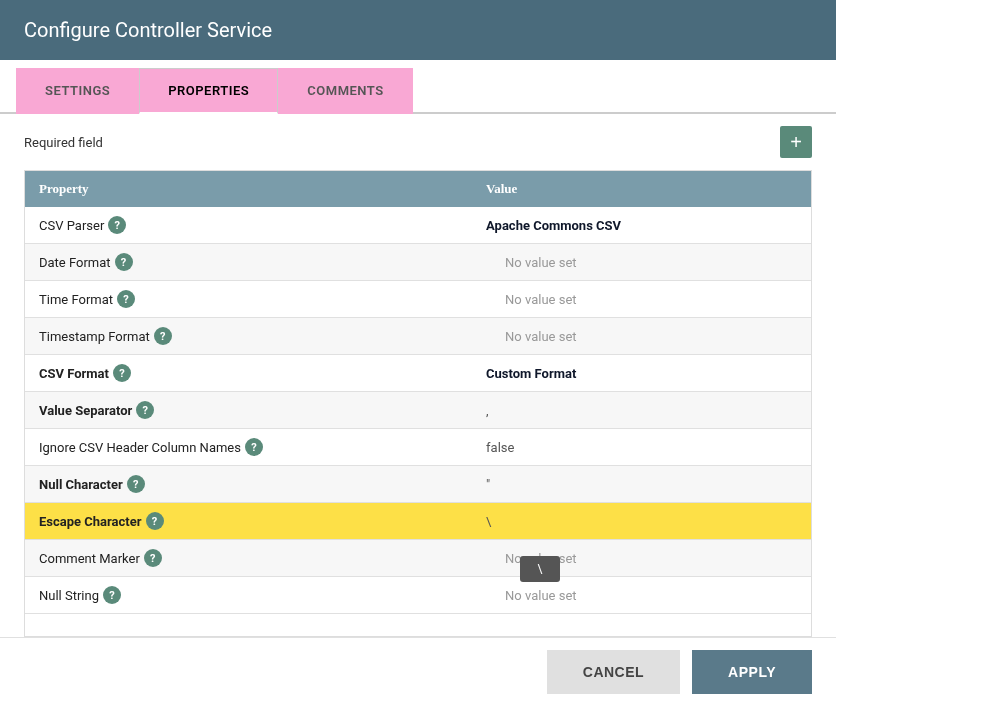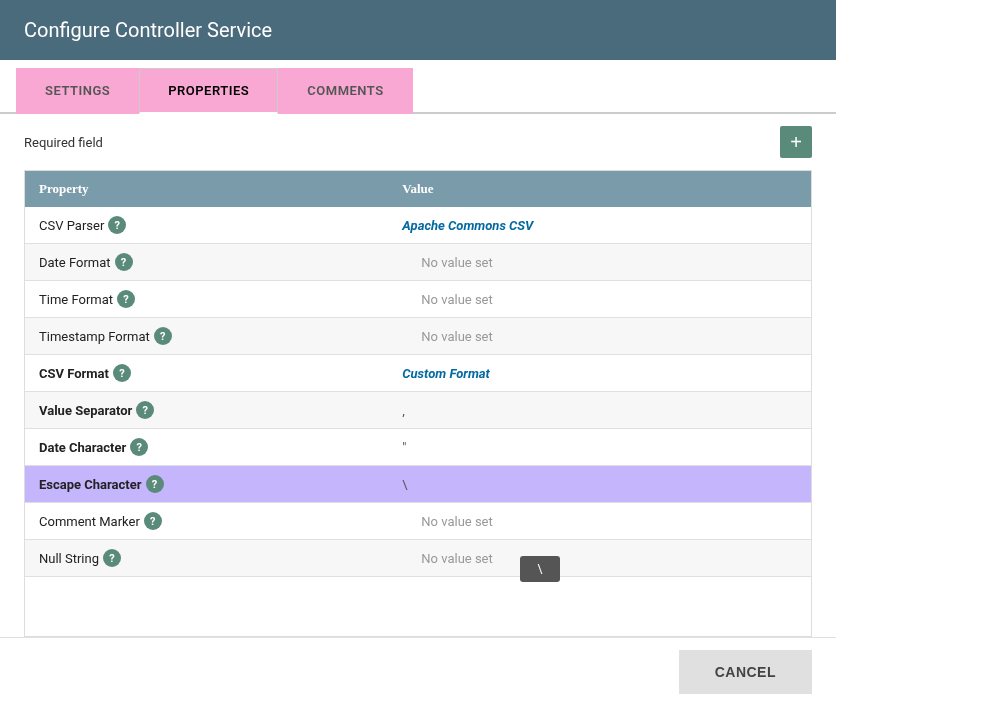--- a/index.html
+++ b/index.html
@@ -118,21 +118,21 @@
 
     tbody tr {
       border-bottom: 1px solid #e0e0e0;
     }
 
     tbody tr:nth-child(even) {
       background: #f7f7f7;
     }
 
     tbody tr.highlighted {
-      background: #c4b5fd;
+      background: #fde047;
     }
 
     tbody td {
       padding: 9px 14px;
       font-size: 13px;
       color: #333;
     }
 
     .property-name {
       font-weight: 400;
@@ -158,22 +158,21 @@
       margin-left: 4px;
       vertical-align: middle;
     }
 
     .value-text {
       color: #555;
     }
 
     .value-text.bold {
       font-weight: 700;
-      color: #0369a1;
-      font-style: italic;
+      color: #0f172a;
     }
 
     .value-text.muted {
       color: #999;
       font-style: normal;
       padding-left: 19px;
     }
 
     .prop-cell {
       display: flex;
@@ -320,21 +319,31 @@
                   <span class="property-name bold">Value Separator</span>
                   <span class="help-icon">?</span>
                 </div>
               </td>
               <td><span class="value-text">,</span></td>
               <td></td>
             </tr>
             <tr>
               <td>
                 <div class="prop-cell">
-                  <span class="property-name bold">Date Character</span>
+                  <span class="property-name">Ignore CSV Header Column Names</span>
+                  <span class="help-icon">?</span>
+                </div>
+              </td>
+              <td><span class="value-text">false</span></td>
+              <td></td>
+            </tr>
+            <tr>
+              <td>
+                <div class="prop-cell">
+                  <span class="property-name bold">Null Character</span>
                   <span class="help-icon">?</span>
                 </div>
               </td>
               <td><span class="value-text">"</span></td>
               <td></td>
             </tr>
             <tr class="highlighted">
               <td>
                 <div class="prop-cell">
                   <span class="property-name bold">Escape Character</span>
@@ -368,14 +377,15 @@
       </table>
     </div>
   </div>
 
   <div class="tooltip-popup">
     <span>\</span>
   </div>
 
   <div class="dialog-footer">
     <button class="btn-cancel">CANCEL</button>
+    <button class="btn-apply">APPLY</button>
   </div>
 </div>
 
 </body></html>

